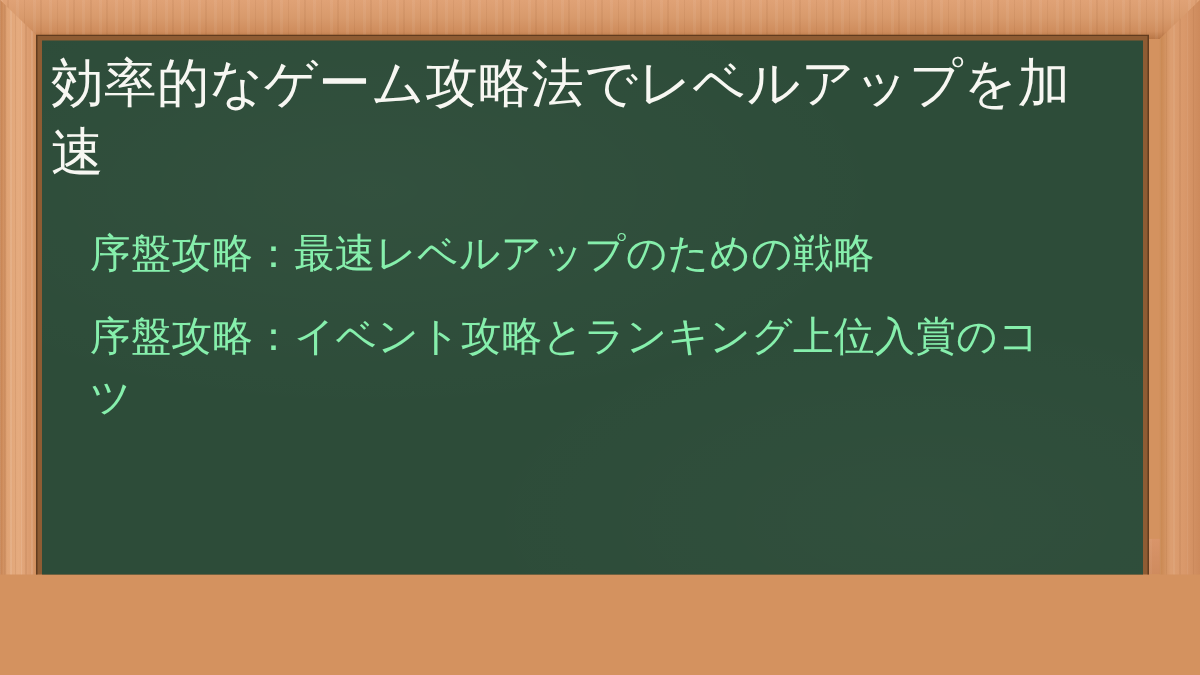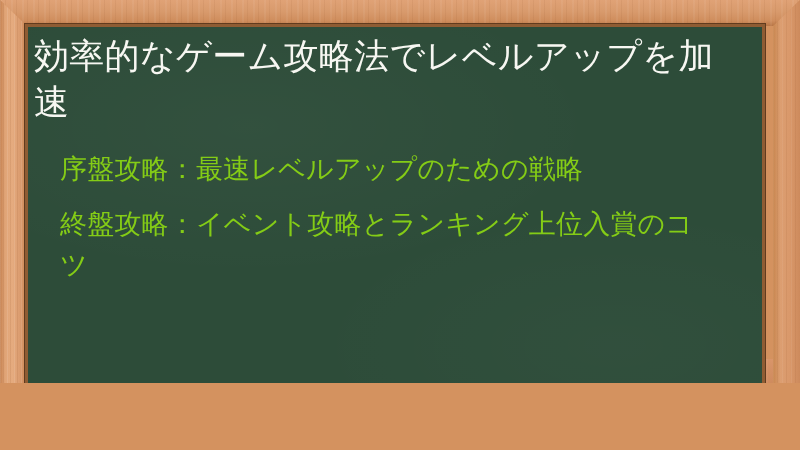--- a/index.html
+++ b/index.html
@@ -118,21 +118,21 @@
     max-width:700px;
   }
 
   .bullets {
     list-style:none;
     margin-top:24px;
     padding-left:28px;
   }
 
   .bullets li {
-    color:#84cc16;
+    color:#86efac;
     font-size:27px;
     line-height:41px;
     font-weight:400;
     letter-spacing:0.2px;
     margin-bottom:14px;
     max-width:648px;
   }
 
   .bullets li:last-child { margin-bottom:0; }
 
@@ -159,21 +159,21 @@
 
   <div class="board-lip"></div>
 
   <div class="board">
     <div class="content">
 
       <div class="title">効率的なゲーム攻略法でレベルアップを加速</div>
 
       <ul class="bullets">
         <li>序盤攻略：最速レベルアップのための戦略</li>
-        <li>終盤攻略：イベント攻略とランキング上位入賞のコツ</li>
+        <li>序盤攻略：イベント攻略とランキング上位入賞のコツ</li>
       </ul>
 
     </div>
 
     <div class="chalk"></div>
   </div>
 
 </div>
 
 </body></html>

